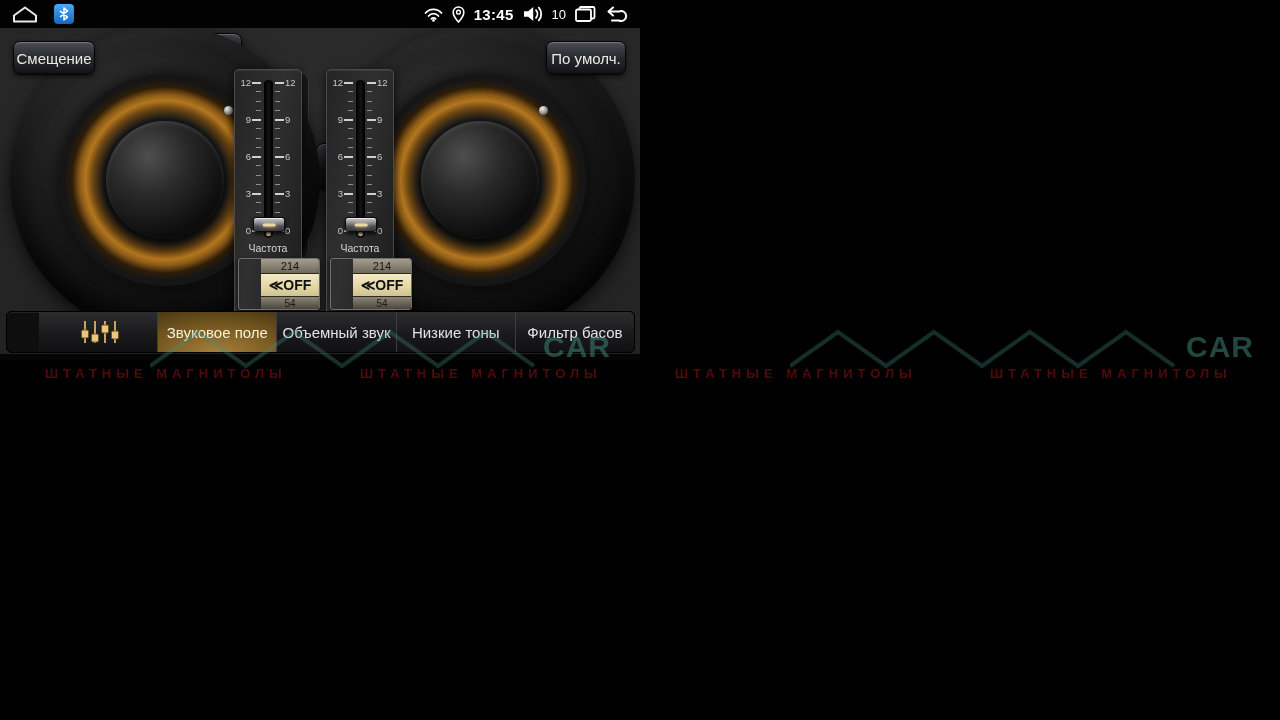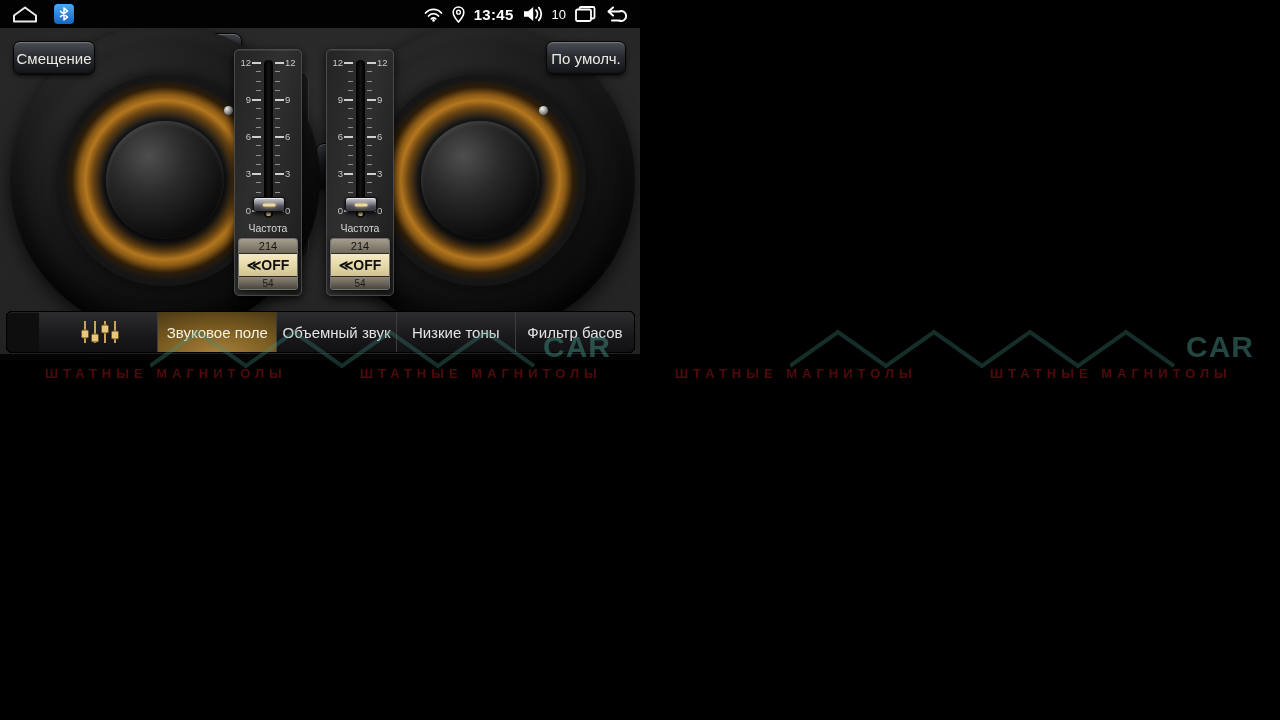--- a/index.html
+++ b/index.html
@@ -97,26 +97,26 @@
         background:radial-gradient(circle at 38% 30%, #313131 0%, #1e1e1e 35%, #101010 63%, #060606 88%);
         box-shadow:inset 0 10px 18px rgba(255,255,255,.05), inset 0 -14px 26px rgba(0,0,0,.85), 0 6px 18px rgba(0,0,0,.7);}
   .spk-ring{position:absolute;left:50%;top:50%;width:212px;height:212px;transform:translate(-50%,-50%);border-radius:50%;
         background:radial-gradient(circle, #060606 0%, #060606 35%, #1b1b1b 41%, #6b4512 48%, #b4771f 53%, #8a5a16 57%, #2e1d08 62%, #161616 67%, #0f0f0f 100%);
         box-shadow:0 0 16px rgba(0,0,0,.7);}
   .spk-dome{position:absolute;left:50%;top:50%;width:118px;height:118px;transform:translate(-50%,-50%);border-radius:50%;
         background:radial-gradient(circle at 36% 30%, #4e4e4e 0%, #2a2a2a 34%, #0d0d0d 72%, #050505 100%);
         box-shadow:0 6px 14px rgba(0,0,0,.8), inset 0 2px 4px rgba(255,255,255,.12);}
   .spk-screw{position:absolute;left:69%;top:26%;width:9px;height:9px;border-radius:50%;
         background:radial-gradient(circle at 35% 30%, #f2f2f2, #8f8f8f 55%, #2e2e2e);}
-  .sub-panel{position:absolute;top:49px;width:66px;height:245px;border-radius:5px;z-index:3;
+  .sub-panel{position:absolute;top:69px;width:66px;height:245px;border-radius:5px;z-index:3;
         background:linear-gradient(100deg,#242424 0%,#303030 45%,#1c1c1c 100%);
         border:1px solid #4a4a4a;box-shadow:0 3px 10px rgba(0,0,0,.75), inset 0 1px 0 rgba(255,255,255,.08);}
   .sub-freq-lbl{position:absolute;top:172px;left:0;width:100%;text-align:center;font-size:10.5px;color:#d6d6d6;}
   .picker{position:absolute;left:3px;top:188px;width:58px;border:1px solid #6f6f6f;border-radius:3px;overflow:hidden;cursor:pointer;
-        box-shadow:0 2px 5px rgba(0,0,0,.7);}
+        box-shadow:0 2px 5px rgba(0,0,0,.7);padding-left:22px;}
   .pick{width:100%;text-align:center;box-sizing:border-box;}
   .pick-up{height:15px;line-height:15px;font-size:11px;color:#17150f;background:linear-gradient(180deg,#a59e8d,#6e685b);border-bottom:1px solid #2c2a24;}
   .pick-mid{height:22px;line-height:22px;font-size:14px;font-weight:bold;color:#101010;
         background:linear-gradient(180deg,#f4e9c2 0%,#e3d6a6 60%,#cfc190 100%);}
   .pick-low{height:13px;line-height:13px;font-size:10px;color:#1c1a14;background:linear-gradient(180deg,#8d8678,#4b463d);border-top:1px solid #2c2a24;}
   .sub-tick-lbl{position:absolute;font-size:9.5px;color:#c9c9c9;transform:translateY(-50%);}
 
   
   .seat-panel{position:absolute;left:122px;top:72px;width:187px;height:186px;cursor:pointer;}
   .cross-v{position:absolute;left:92px;top:1px;width:3px;height:184px;background:#efe6cc;box-shadow:0 0 4px rgba(0,0,0,.7);}

